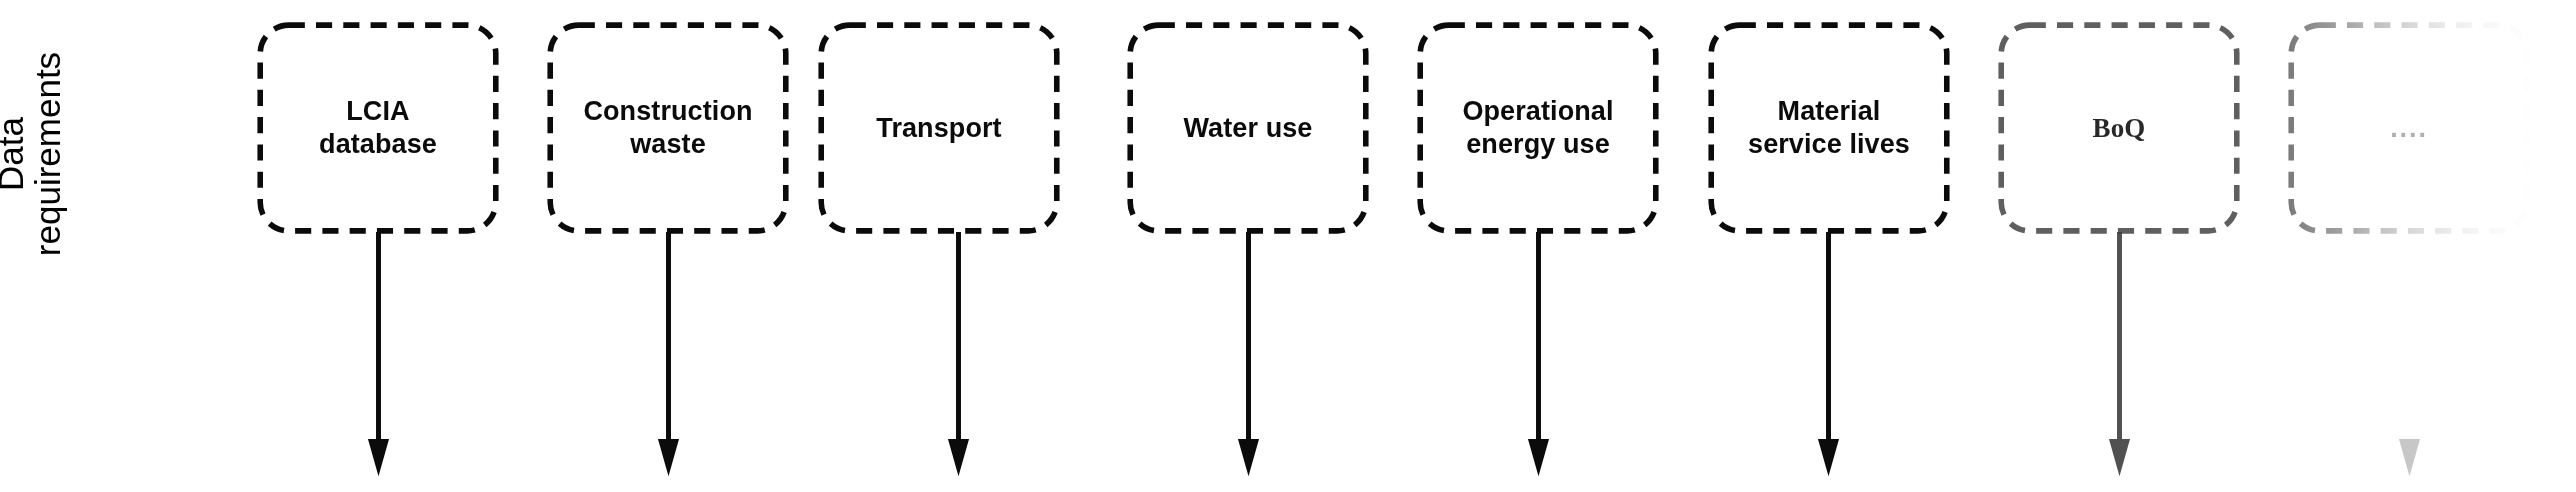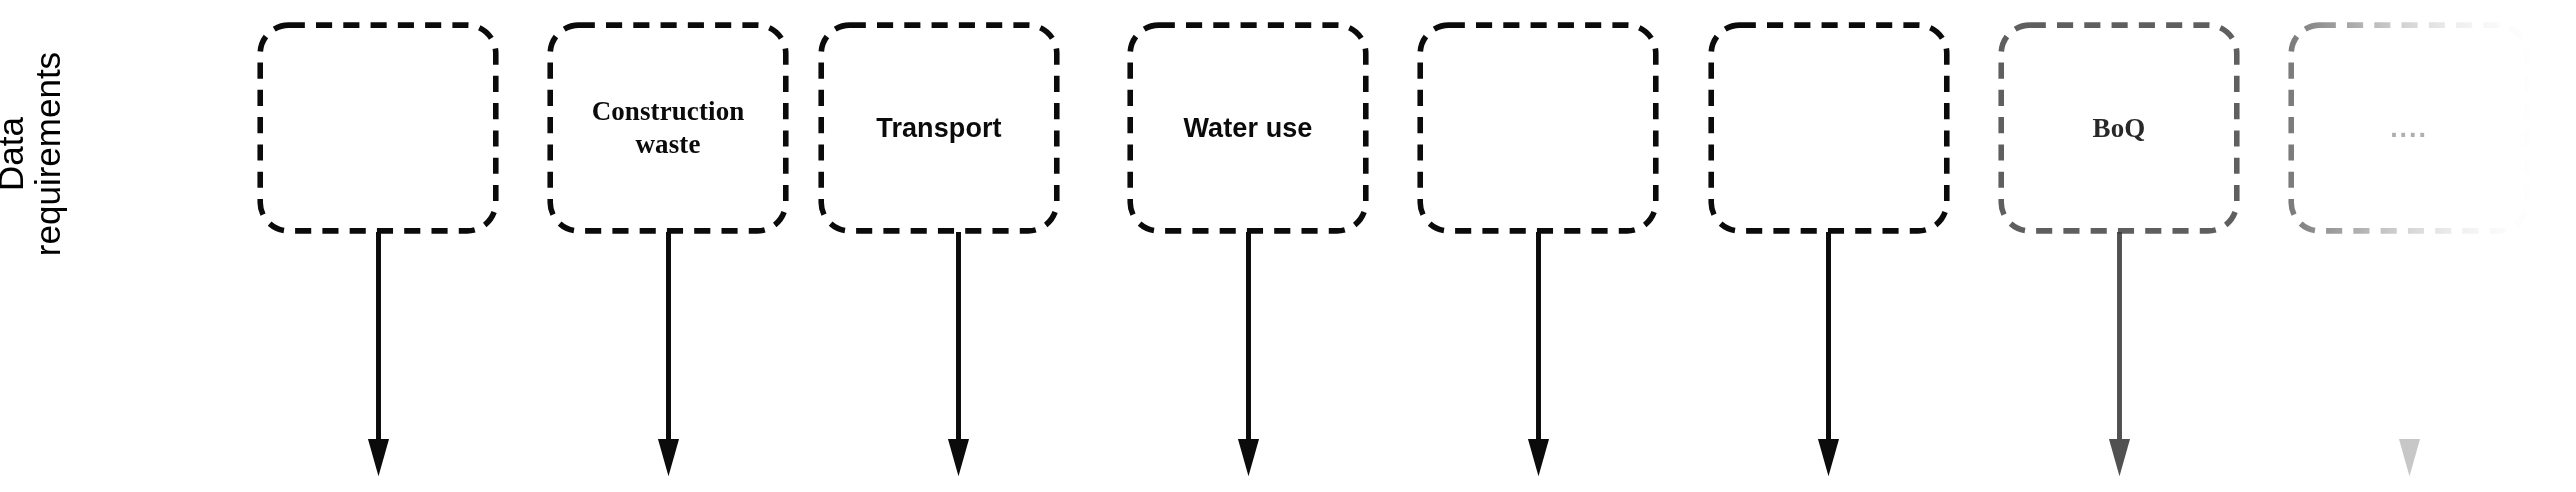--- a/index.html
+++ b/index.html
@@ -95,26 +95,27 @@
   <div id="axis-label">
     <span class="ln">Data</span>
     <span class="ln">requirements</span>
   </div>
 
   <div id="nodes-layer">
       <div class="node" style="left: 257px; opacity: 1;">
         <svg class="frame" viewBox="0 0 390 342" width="242" height="212">
           <rect x="5" y="5" width="380" height="332" rx="46" ry="46" fill="none" stroke="#0b0b0b" stroke-width="9" stroke-dasharray="26 18"></rect>
         </svg>
+        <div class="label">LCIA<br>database</div>
       </div>
       <div class="connector" style="left: 378px; opacity: 1;"><svg width="25" height="248" viewBox="0 0 40 400" xmlns="http://www.w3.org/2000/svg">
           <line x1="20" y1="0" x2="20" y2="356" stroke="#0b0b0b" stroke-width="8"></line>
           <path d="M 3 334 L 20 394 L 37 334 Z" fill="#0b0b0b"></path>
         </svg></div>
-      <div class="node" style="left: 547px; opacity: 1; font-family: Liberation Serif, serif;">
+      <div class="node" style="left: 547px; opacity: 1;">
         <svg class="frame" viewBox="0 0 390 342" width="242" height="212">
           <rect x="5" y="5" width="380" height="332" rx="46" ry="46" fill="none" stroke="#0b0b0b" stroke-width="9" stroke-dasharray="26 18"></rect>
         </svg>
         <div class="label">Construction<br>waste</div>
       </div>
       <div class="connector" style="left: 668px; opacity: 1;"><svg width="25" height="248" viewBox="0 0 40 400" xmlns="http://www.w3.org/2000/svg">
           <line x1="20" y1="0" x2="20" y2="356" stroke="#0b0b0b" stroke-width="8"></line>
           <path d="M 3 334 L 20 394 L 37 334 Z" fill="#0b0b0b"></path>
         </svg></div>
       <div class="node" style="left: 818px; opacity: 1;">
@@ -134,29 +135,31 @@
         <div class="label">Water use</div>
       </div>
       <div class="connector" style="left: 1248px; opacity: 1;"><svg width="25" height="248" viewBox="0 0 40 400" xmlns="http://www.w3.org/2000/svg">
           <line x1="20" y1="0" x2="20" y2="356" stroke="#0b0b0b" stroke-width="8"></line>
           <path d="M 3 334 L 20 394 L 37 334 Z" fill="#0b0b0b"></path>
         </svg></div>
       <div class="node" style="left: 1417px; opacity: 1;">
         <svg class="frame" viewBox="0 0 390 342" width="242" height="212">
           <rect x="5" y="5" width="380" height="332" rx="46" ry="46" fill="none" stroke="#0b0b0b" stroke-width="9" stroke-dasharray="26 18"></rect>
         </svg>
+        <div class="label">Operational<br>energy use</div>
       </div>
       <div class="connector" style="left: 1538px; opacity: 1;"><svg width="25" height="248" viewBox="0 0 40 400" xmlns="http://www.w3.org/2000/svg">
           <line x1="20" y1="0" x2="20" y2="356" stroke="#0b0b0b" stroke-width="8"></line>
           <path d="M 3 334 L 20 394 L 37 334 Z" fill="#0b0b0b"></path>
         </svg></div>
       <div class="node" style="left: 1708px; opacity: 1;">
         <svg class="frame" viewBox="0 0 390 342" width="242" height="212">
           <rect x="5" y="5" width="380" height="332" rx="46" ry="46" fill="none" stroke="#0b0b0b" stroke-width="9" stroke-dasharray="26 18"></rect>
         </svg>
+        <div class="label">Material<br>service lives</div>
       </div>
       <div class="connector" style="left: 1828px; opacity: 1;"><svg width="25" height="248" viewBox="0 0 40 400" xmlns="http://www.w3.org/2000/svg">
           <line x1="20" y1="0" x2="20" y2="356" stroke="#0b0b0b" stroke-width="8"></line>
           <path d="M 3 334 L 20 394 L 37 334 Z" fill="#0b0b0b"></path>
         </svg></div>
       <div class="node" style="left: 1998px; opacity: 0.88; font-family: Liberation Serif, serif;">
         <svg class="frame" viewBox="0 0 390 342" width="242" height="212">
           <rect x="5" y="5" width="380" height="332" rx="46" ry="46" fill="none" stroke="#4a4a4a" stroke-width="9" stroke-dasharray="26 18"></rect>
         </svg>
         <div class="label">BoQ</div>

